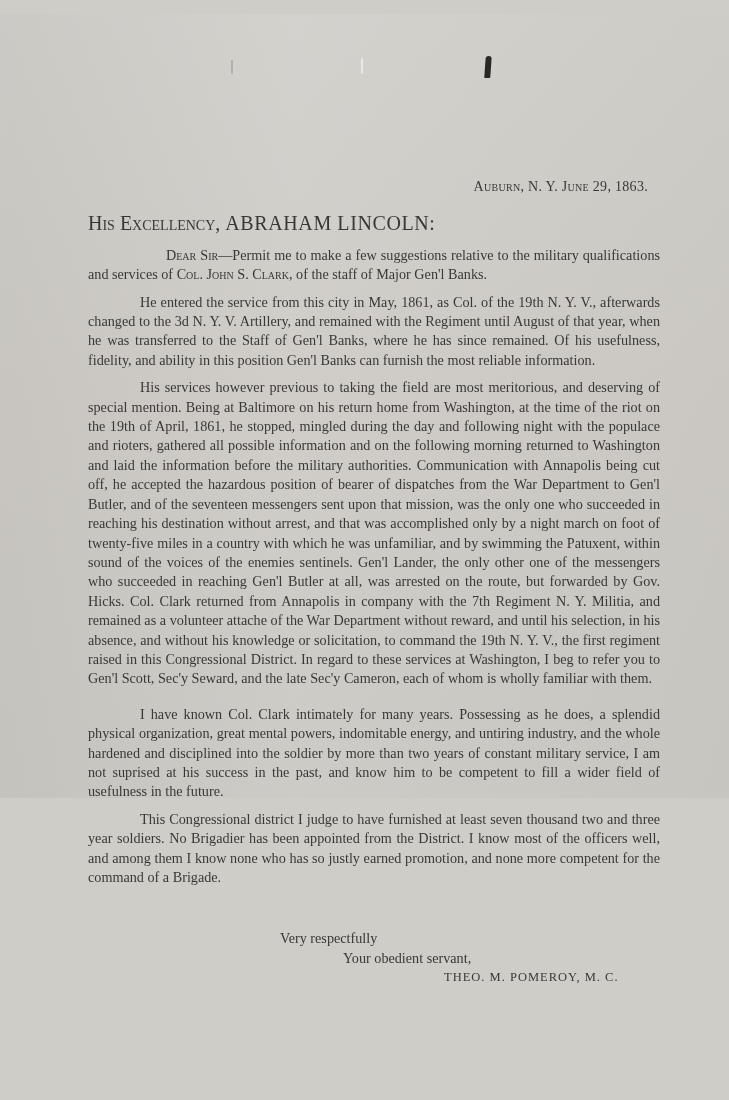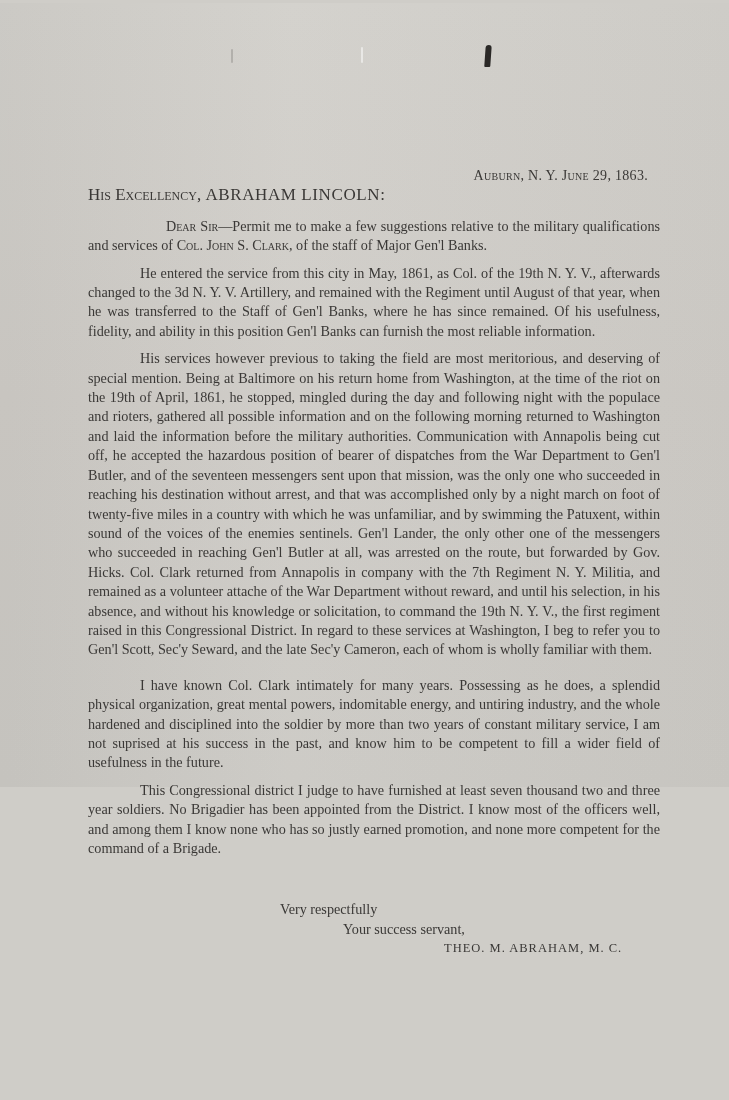--- a/index.html
+++ b/index.html
@@ -10,21 +10,21 @@
       width: 729px;
       height: 1100px;
       background: #cfcdc8;
       overflow: hidden;
       position: relative;
       font-family: "Liberation Serif", "DejaVu Serif", serif;
       color: #3a3836;
     }
     .paper {
       position: absolute;
-      left: 0; top: 3px;
+      left: 0; top: 14px;
       width: 729px; height: 784px;
       background:
         linear-gradient(90deg, rgba(0,0,0,0.03) 0%, rgba(255,255,255,0.04) 40%, rgba(0,0,0,0.02) 100%),
         linear-gradient(180deg, #d2d0cb 0%, #cecbc6 50%, #cbc9c4 100%);
     }
     .mark {
       position: absolute;
       border-radius: 2px;
     }
     .mark-ink {
@@ -55,21 +55,22 @@
     .dateline {
       text-align: right;
       margin-right: 12px;
       font-size: 14px;
       letter-spacing: 0.3px;
     }
     .sc {
       font-variant: small-caps;
     }
     .salutation {
-      font-size: 17px;
+      margin-top: 18px;
+      font-size: 20px;
     }
     .salutation .name {
       letter-spacing: 0.6px;
     }
     p {
       margin: 0;
       text-indent: 52px;
     }
     p.first {
       text-indent: 78px;
@@ -119,17 +120,17 @@
     <div class="gap"></div>
 
     <div class="gap"></div>
     <p class="blurmore">I have known Col. Clark intimately for many years. Possessing as he does, a splendid physical organization, great mental powers, indomitable energy, and untiring industry, and the whole hardened and disciplined into the soldier by more than two years of constant military service, I am not suprised at his success in the past, and know him to be competent to fill a wider field of usefulness in the future.</p>
 
     <div class="gap"></div>
     <p class="blurmore">This Congressional district I judge to have furnished at least seven thousand two and three year soldiers. No Brigadier has been appointed from the District. I know most of the officers well, and among them I know none who has so justly earned promotion, and none more competent for the command of a Brigade.</p>
 
     <div class="closing blurmore">
       <span class="c1">Very respectfully</span>
-      <span class="c2">Your success servant,</span>
-      <span class="c3">THEO. M. ABRAHAM, M. C.</span>
+      <span class="c2">Your obedient servant,</span>
+      <span class="c3">THEO. M. POMEROY, M. C.</span>
     </div>
   </div>
 </div>
 
 </body></html>

